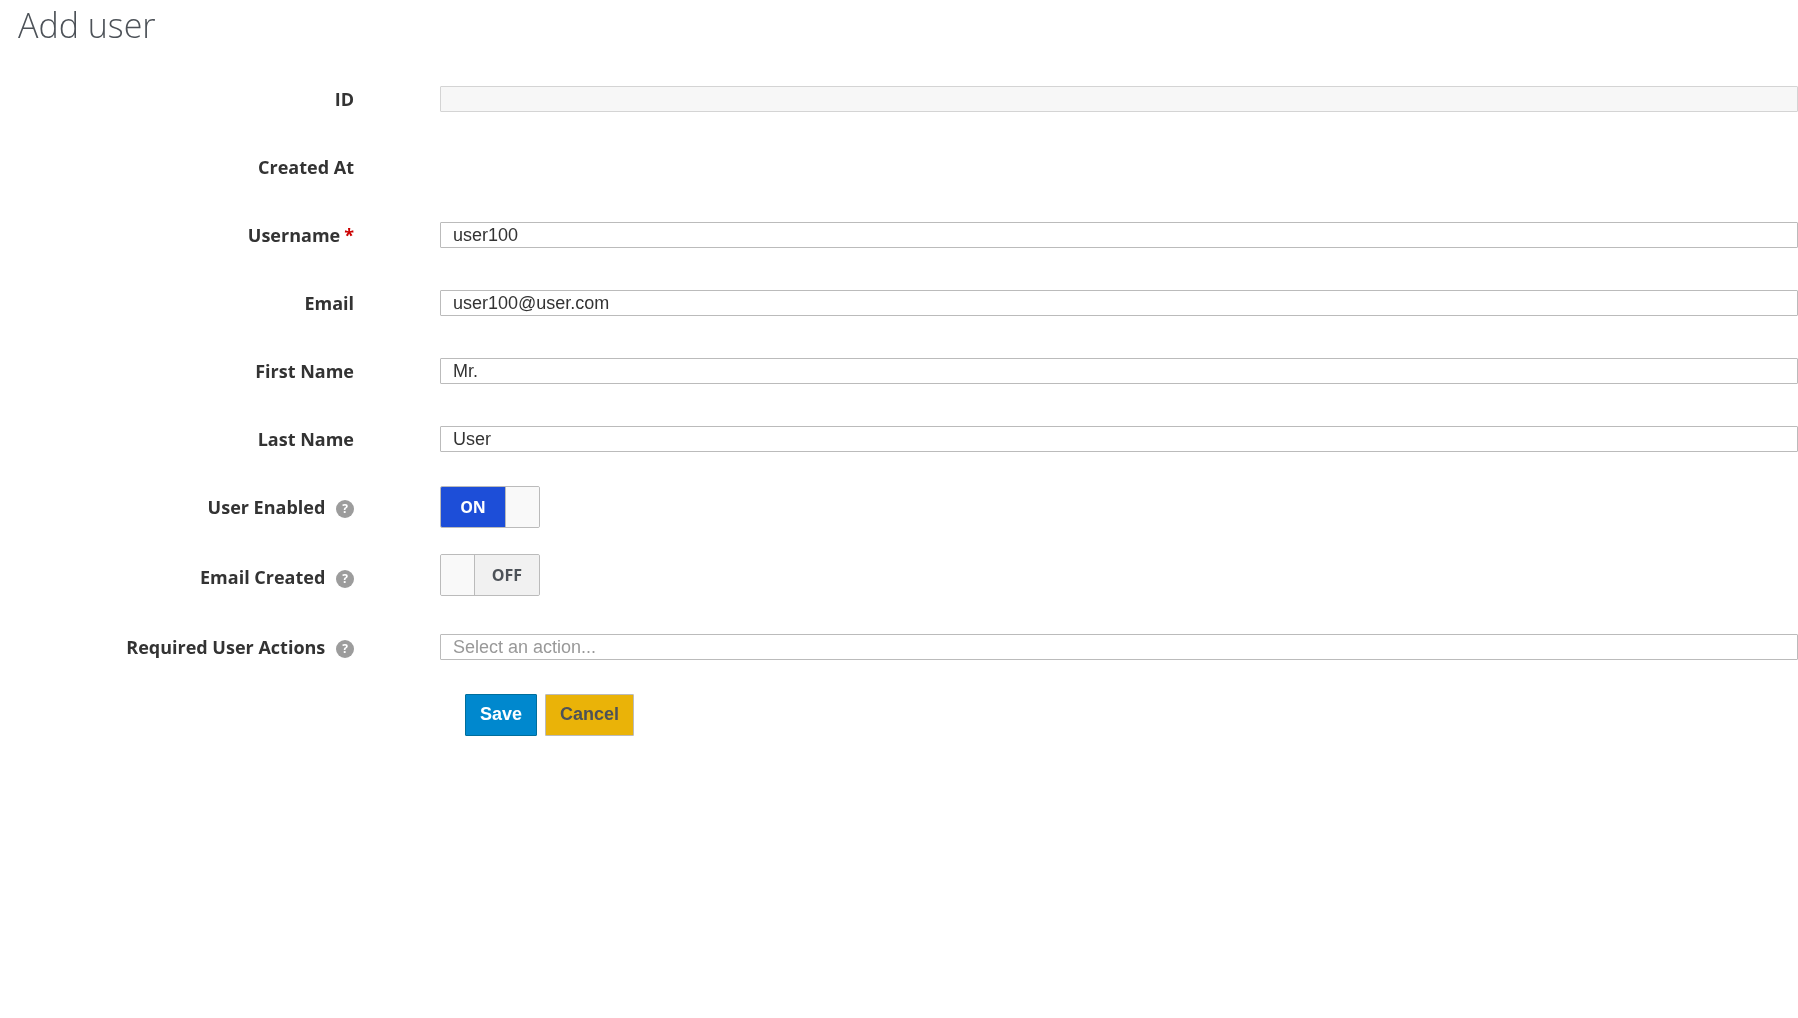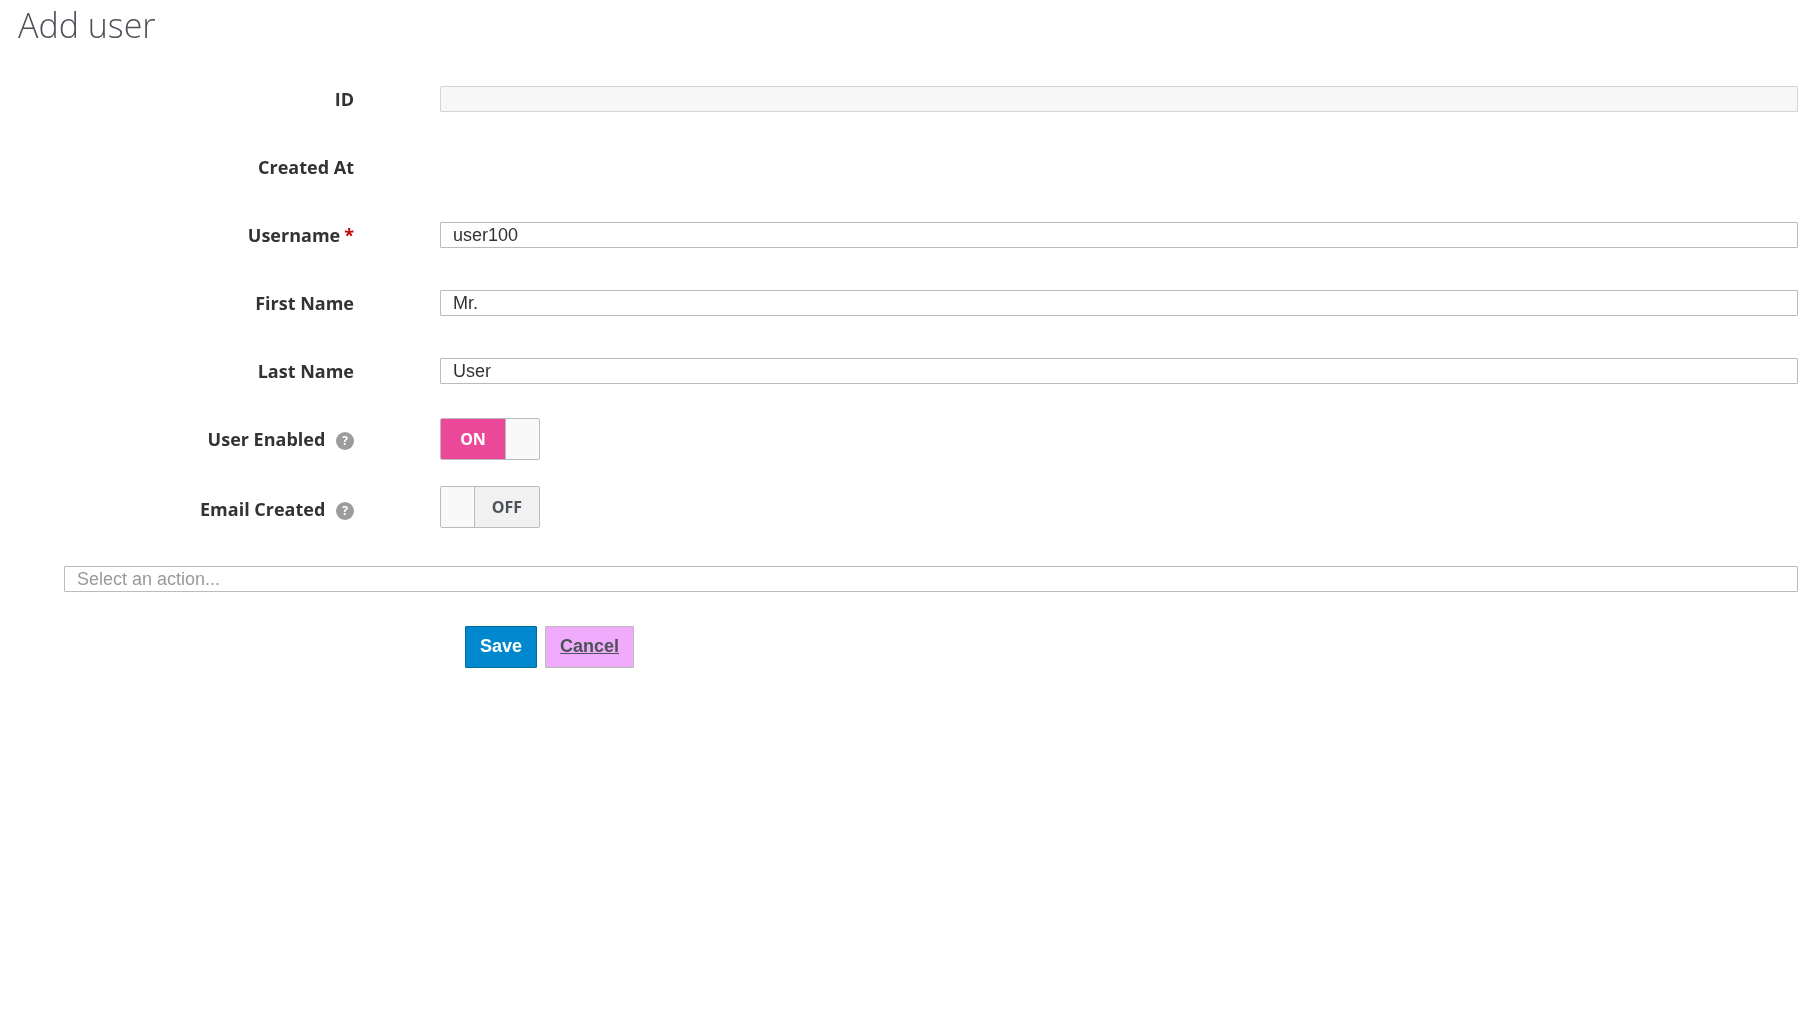--- a/index.html
+++ b/index.html
@@ -89,21 +89,21 @@
   }
   .toggle .half {
     flex: 1;
     display: flex;
     align-items: center;
     justify-content: center;
     font-weight: 700;
     font-size: 16px;
   }
   .toggle.on .half.label-side {
-    background: #ec4899;
+    background: #1d4ed8;
     color: #fff;
   }
   .toggle.on .half.handle-side {
     background: #f9f9f9;
     border-left: 1px solid #bbb;
     flex: 0 0 34px;
   }
   .toggle.off .half.handle-side {
     background: #f9f9f9;
     border-right: 1px solid #bbb;
@@ -126,24 +126,23 @@
     line-height: 1.3;
   }
   .btn-primary {
     color: #fff;
     background: #0088ce;
     border-color: #006e9c;
     margin-left: 25px;
   }
   .btn-default {
     color: #4d5258;
-    background: #f0abfc;
+    background: #eab308;
     border-color: #bbb;
     margin-left: 8px;
-    text-decoration: underline;
   }
   .buttons-row .form-control-wrap {
     display: flex;
   }
 </style>
 </head>
 <body>
 
 <h1 class="page-title">Add user</h1>
 
@@ -165,20 +164,26 @@
 
   <div class="form-row">
     <div class="form-label">
       <span>Username</span><span class="required-star">*</span>
     </div>
     <div class="form-control-wrap">
       <input type="text" class="text-input" value="user100" style="">
     </div>
   </div>
 
+  <div class="form-row">
+    <div class="form-label">Email</div>
+    <div class="form-control-wrap">
+      <input type="text" class="text-input" value="user100@user.com" style="">
+    </div>
+  </div>
 
   <div class="form-row">
     <div class="form-label">First Name</div>
     <div class="form-control-wrap">
       <input type="text" class="text-input" value="Mr." style="">
     </div>
   </div>
 
   <div class="form-row">
     <div class="form-label">Last Name</div>
@@ -207,20 +212,24 @@
     </div>
     <div class="form-control-wrap">
       <div class="toggle off">
         <div class="half handle-side"></div>
         <div class="half label-side">OFF</div>
       </div>
     </div>
   </div>
 
   <div class="form-row">
+    <div class="form-label">
+      <span>Required User Actions</span>
+      <span class="help-icon">?</span>
+    </div>
     <div class="form-control-wrap">
       <input type="text" class="text-input" placeholder="Select an action..." style="">
     </div>
   </div>
 
   <div class="form-row buttons-row">
     <div class="form-label"></div>
     <div class="form-control-wrap">
       <button class="btn btn-primary">Save</button>
       <button class="btn btn-default">Cancel</button>

